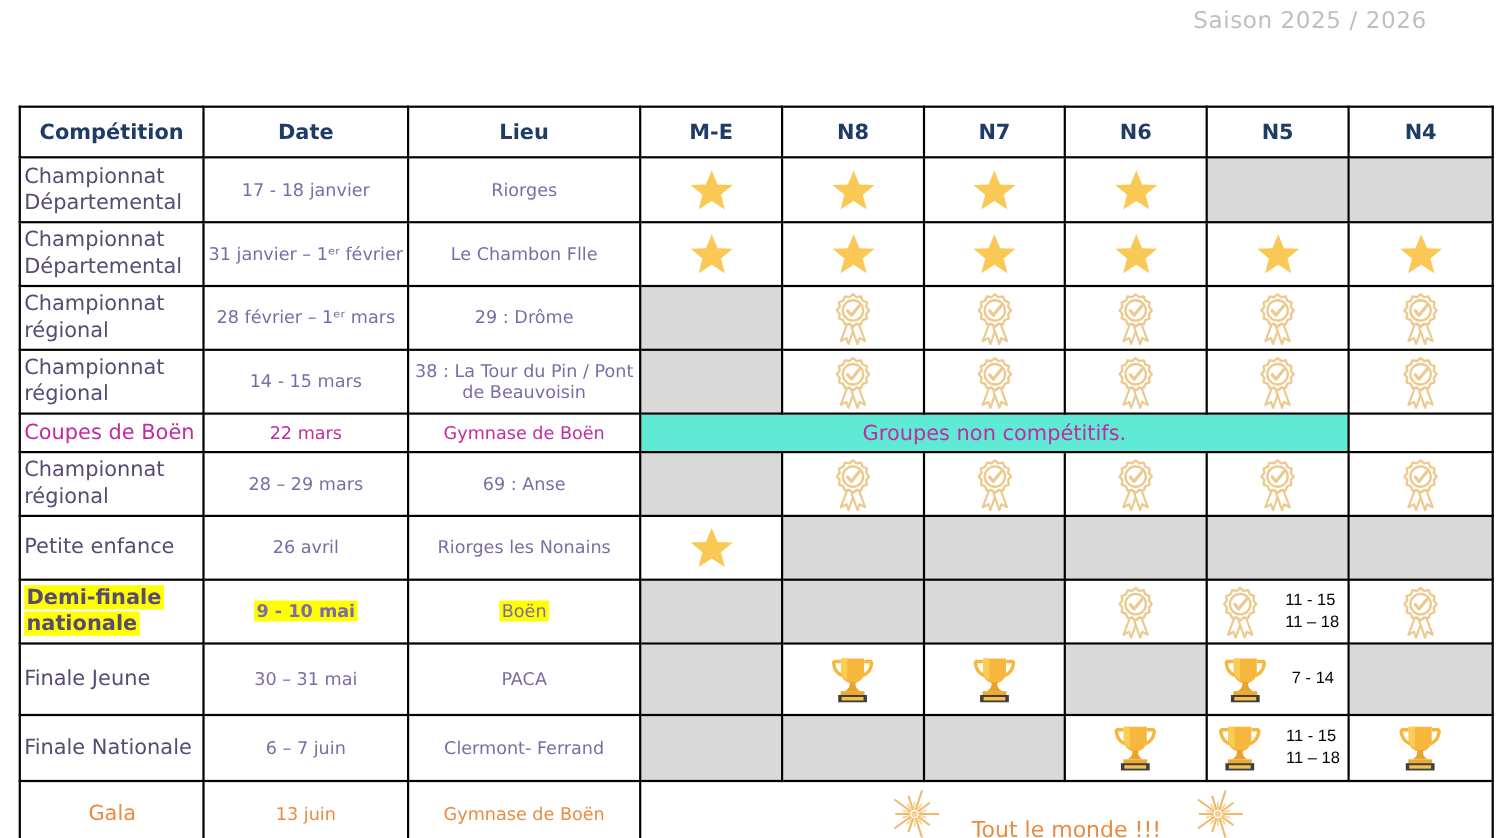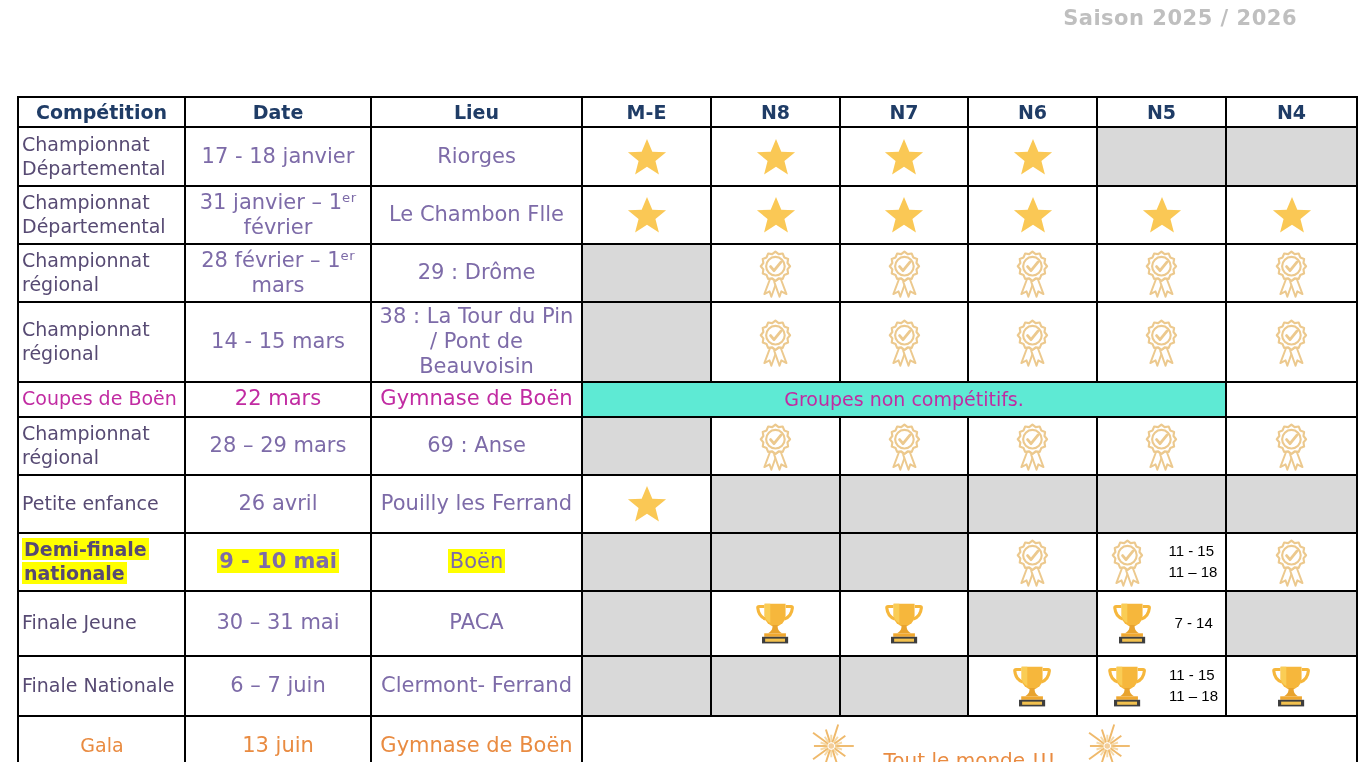--- a/index.html
+++ b/index.html
@@ -3,40 +3,40 @@
 <meta charset="utf-8">
 <style>
   * { margin:0; padding:0; box-sizing:border-box; }
   html,body { background:#fff; }
   #page {
     position:relative; width:1371px; height:762px; background:#ffffff;
     font-family:"DejaVu Sans", sans-serif; overflow:hidden;
   }
   #season {
     position:absolute; top:6px; right:74px;
-    font-size:21px; font-weight:bold; color:#BFBFBF;
+    font-size:21px; font-weight:normal; color:#BFBFBF;
     letter-spacing:0.5px;
   }
   #title-wrap { position:absolute; top:44px; left:0; width:1371px; text-align:center; }
   #main-title {
     display:inline-block; font-size:21px; font-weight:bold; color:#E50000;
     text-decoration:underline; text-underline-offset:4px; text-decoration-thickness:2px;
   }
   table#cal {
     position:absolute; left:17px; top:96px;
     border-collapse:collapse; table-layout:fixed; width:1339px;
     border:2px solid #000;
   }
   #cal td, #cal th { border:2px solid #000; overflow:hidden; }
   #cal th {
     font-size:19px; font-weight:bold; color:#1F3C66; text-align:center;
     background:#fff; padding:1px 0;
   }
   td.c-name { font-size:19px; text-align:left; vertical-align:middle; padding:1px 2px 1px 3px; line-height:1.25; }
-  td.c-date, td.c-lieu { font-size:21px; text-align:center; vertical-align:middle; padding:1px 3px; line-height:1.2; }
+  td.c-date, td.c-lieu { font-size:16px; text-align:center; vertical-align:middle; padding:1px 3px; line-height:1.2; }
   td.center { text-align:center; }
   .t-purple td.c-name { color:#574A73; }
   .t-purple td.c-date, .t-purple td.c-lieu { color:#7D6BA8; }
   .t-pink td.c-name, .t-pink td.c-date, .t-pink td.c-lieu { color:#C12BA2; }
   .t-orange td.c-name, .t-orange td.c-date, .t-orange td.c-lieu { color:#E98B41; }
   .bold { font-weight:bold; }
   .hl { background:#FFFF00; padding:0 2px; -webkit-box-decoration-break:clone; box-decoration-break:clone; }
   td.level { text-align:center; vertical-align:middle; background:#fff; padding:0; }
   td.level.gray { background:#D9D9D9; }
   td.level .iconwrap { display:flex; align-items:center; justify-content:center; gap:20px; }
@@ -60,21 +60,21 @@
         <col style="width: 186px;">
         <col style="width: 211px;">
         <col style="width: 129px;">
         <col style="width: 129px;">
         <col style="width: 128px;">
         <col style="width: 129px;">
         <col style="width: 129px;">
         <col style="width: 131px;">
       </colgroup>
     <thead>
-        <tr id="head-row" style="height: 30px; padding-left: 43px;">
+        <tr id="head-row" style="height: 46px; padding-left: 43px;">
           <th>Compétition</th>
           <th>Date</th>
           <th>Lieu</th>
           <th>M-E</th>
           <th>N8</th>
           <th>N7</th>
           <th>N6</th>
           <th>N5</th>
           <th>N4</th>
         </tr>
@@ -348,21 +348,21 @@
     <polygon points="20.20,10.20 18.76,12.01 19.10,14.30 16.95,15.15 16.10,17.30 13.81,16.96 12.00,18.40 10.19,16.96 7.90,17.30 7.05,15.15 4.90,14.30 5.24,12.01 3.80,10.20 5.24,8.39 4.90,6.10 7.05,5.25 7.90,3.10 10.19,3.44 12.00,2.00 13.81,3.44 16.10,3.10 16.95,5.25 19.10,6.10 18.76,8.39" fill="#fff" stroke="#ECC98E" stroke-width="1.2" stroke-linejoin="round"></polygon>
     <circle cx="12" cy="10.2" r="5.2" fill="#fff" stroke="#ECC98E" stroke-width="1.2"></circle>
     <path d="M9.3 10.4 L11.2 12.7 L15.2 7.8" fill="none" stroke="#ECC98E" stroke-width="1.6" stroke-linecap="round" stroke-linejoin="round"></path>
               </svg>
             </div>
           </td>
         </tr>
         <tr class="t-purple" style="height: 58px; padding-left: 21px;">
           <td class="c-name">Petite enfance</td>
           <td class="c-date">26 avril</td>
-          <td class="c-lieu">Pouilly les Ferrand</td>
+          <td class="c-lieu">Riorges les Nonains</td>
           <td class="level">
             <div class="iconwrap">
               <svg width="44" height="44" viewBox="0 0 24 24">
     <polygon points="12,2.2 14.9,9.1 22.4,9.4 16.6,14.2 18.5,21.5 12,17.3 5.5,21.5 7.4,14.2 1.6,9.4 9.1,9.1" fill="#FAC855"></polygon>
               </svg>
             </div>
           </td>
           <td class="level gray"></td>
           <td class="level gray"></td>
           <td class="level gray"></td>

